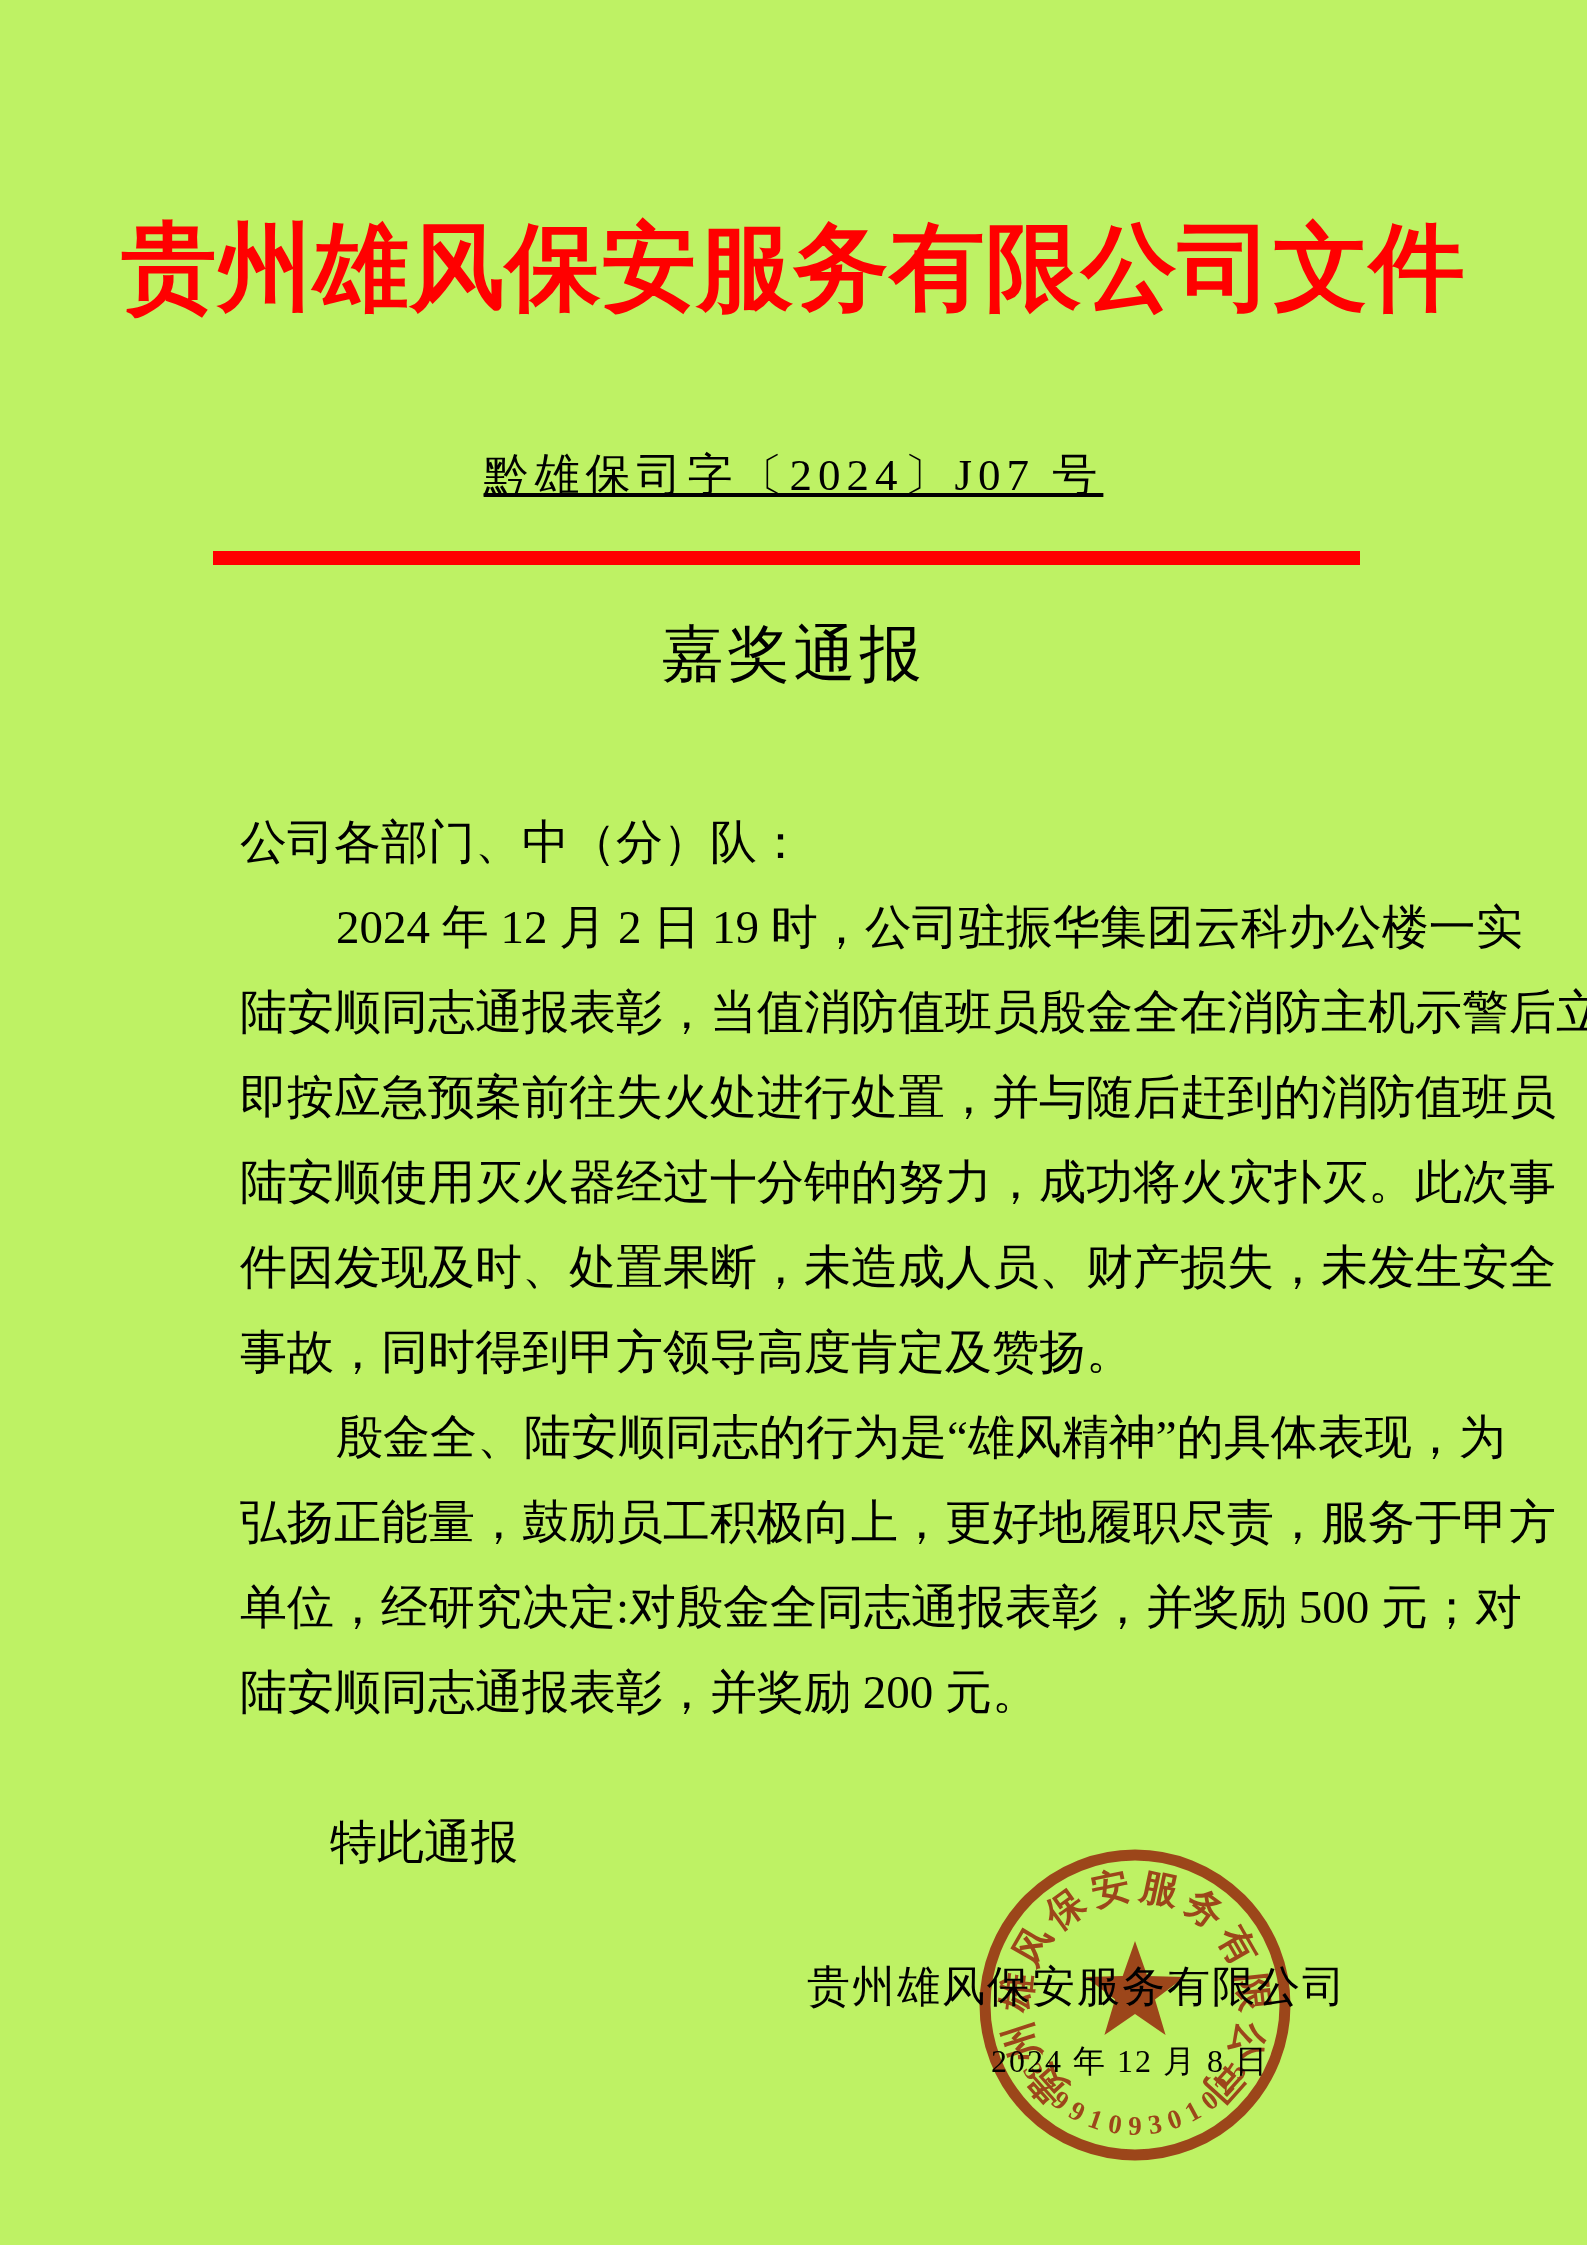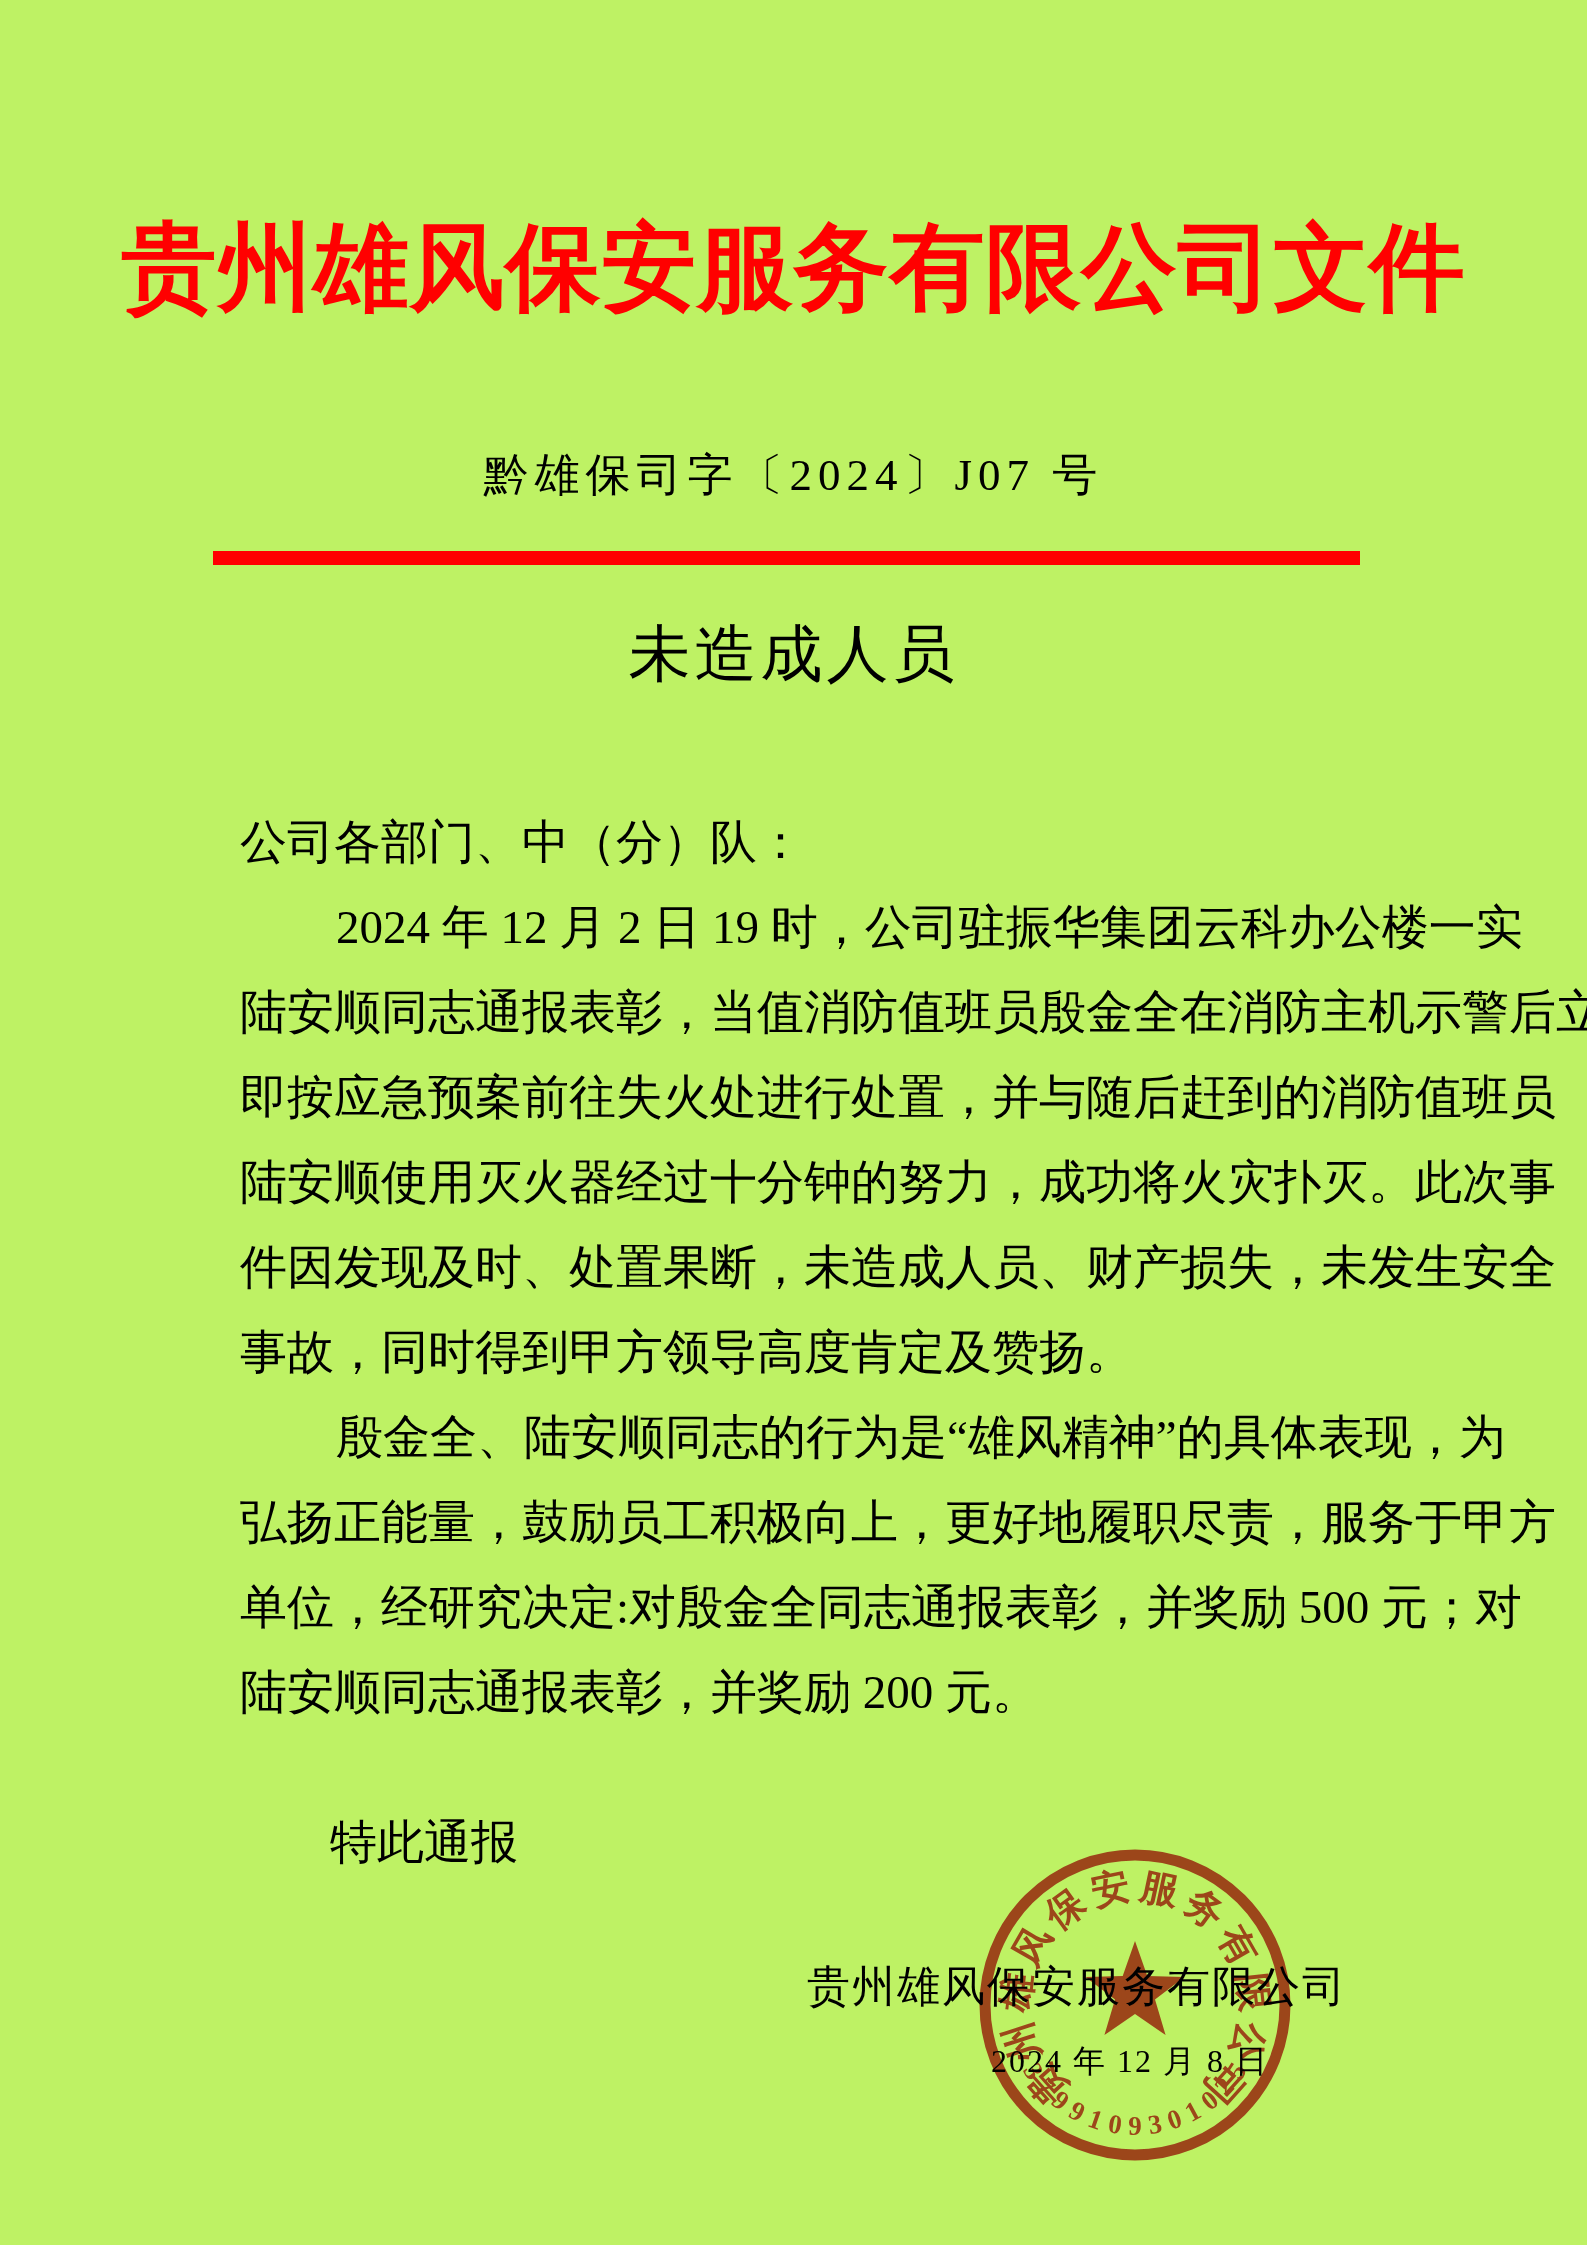--- a/index.html
+++ b/index.html
@@ -19,20 +19,21 @@
     color:#ff0000;
     letter-spacing:1px;
     white-space:nowrap;
   }
   .doc-number{
     position:absolute;top:445px;left:0;width:100%;
     text-align:center;
     font-size:45px;
     letter-spacing:6px;
     white-space:nowrap;
+    text-decoration:underline;
   }
   .red-divider{
     position:absolute;top:551px;left:213px;
     width:1147px;height:14px;
     background:#ff0000;
   }
   .notice-title{
     position:absolute;top:612px;left:0;width:100%;
     text-align:center;
     font-size:62px;
@@ -95,21 +96,21 @@
 <body>
 
 <div class="page">
 
   <div class="header-title">贵州雄风保安服务有限公司文件</div>
 
   <div class="doc-number">黔雄保司字〔2024〕J07 号</div>
 
   <div class="red-divider"></div>
 
-  <div class="notice-title">未造成人员</div>
+  <div class="notice-title">嘉奖通报</div>
 
   <div class="body-block">
     <div class="salutation">公司各部门、中（分）队：</div>
     <div class="body-line indent">2024 年 12 月 2 日 19 时，公司驻振华集团云科办公楼一实</div>
     <div class="body-line">陆安顺同志通报表彰，当值消防值班员殷金全在消防主机示警后立</div>
     <div class="body-line">即按应急预案前往失火处进行处置，并与随后赶到的消防值班员</div>
     <div class="body-line">陆安顺使用灭火器经过十分钟的努力，成功将火灾扑灭。此次事</div>
     <div class="body-line">件因发现及时、处置果断，未造成人员、财产损失，未发生安全</div>
     <div class="body-line short">事故，同时得到甲方领导高度肯定及赞扬。</div>
     <div class="body-line indent">殷金全、陆安顺同志的行为是“雄风精神”的具体表现，为</div>

